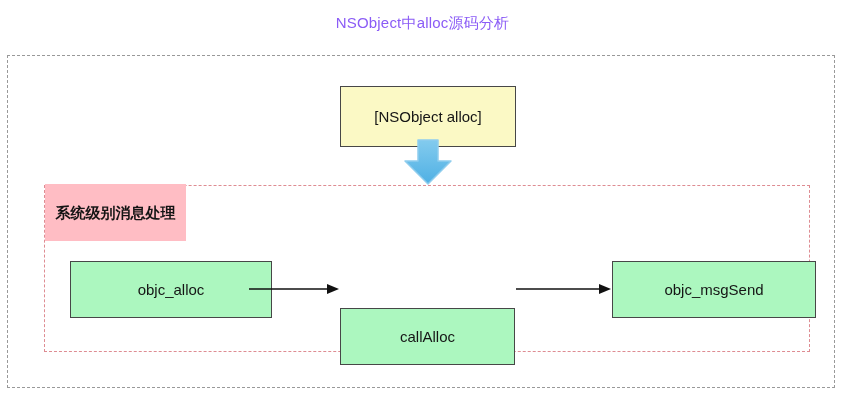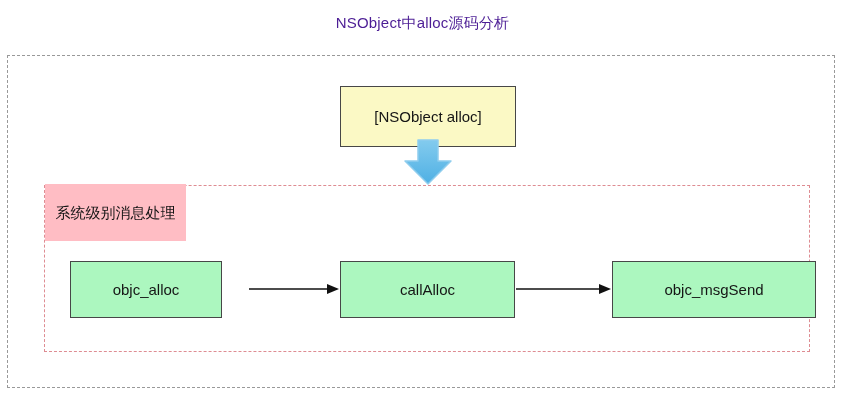--- a/index.html
+++ b/index.html
@@ -15,21 +15,21 @@
     background: #ffffff;
     overflow: hidden;
   }
   .title {
     position: absolute;
     top: 14px;
     left: 0;
     width: 100%;
     text-align: center;
     font-size: 15px;
-    color: #4c1d95;
+    color: #8b5cf6;
     letter-spacing: 0.2px;
   }
   .outer-frame {
     position: absolute;
     left: 7px;
     top: 55px;
     width: 828px;
     height: 333px;
     border: 1px dashed var(--outer-frame-border, #999999);
     box-sizing: border-box;
@@ -59,36 +59,36 @@
     top: 86px;
     width: 176px;
     height: 61px;
     background: var(--root-fill, #fbf9c5);
   }
   .step-node {
     top: 261px;
     height: 57px;
     background: var(--step-fill, #acf7bf);
   }
-  .step-1 { left: 70px;  width: 152px; }
-  .step-2 { left: 340px; width: 175px; }
+  .step-1 { left: 70px;  width: 202px; }
+  .step-2 { left: 340px; width: 175px; margin-top: 47px; }
   .step-3 { left: 612px; width: 204px; }
   .annotation {
     position: absolute;
     left: 45px;
     top: 184px;
     width: 141px;
     height: 57px;
     background: var(--annotation-fill, #ffbdc4);
     display: flex;
     flex-direction: column;
     align-items: center;
     justify-content: center;
     font-size: 15px;
-    font-weight: 400;
+    font-weight: 700;
     line-height: 24px;
     color: #141414;
     text-align: center;
   }
   .down-arrow {
     position: absolute;
     left: 400px;
     top: 139px;
     width: 56px;
     height: 47px;

